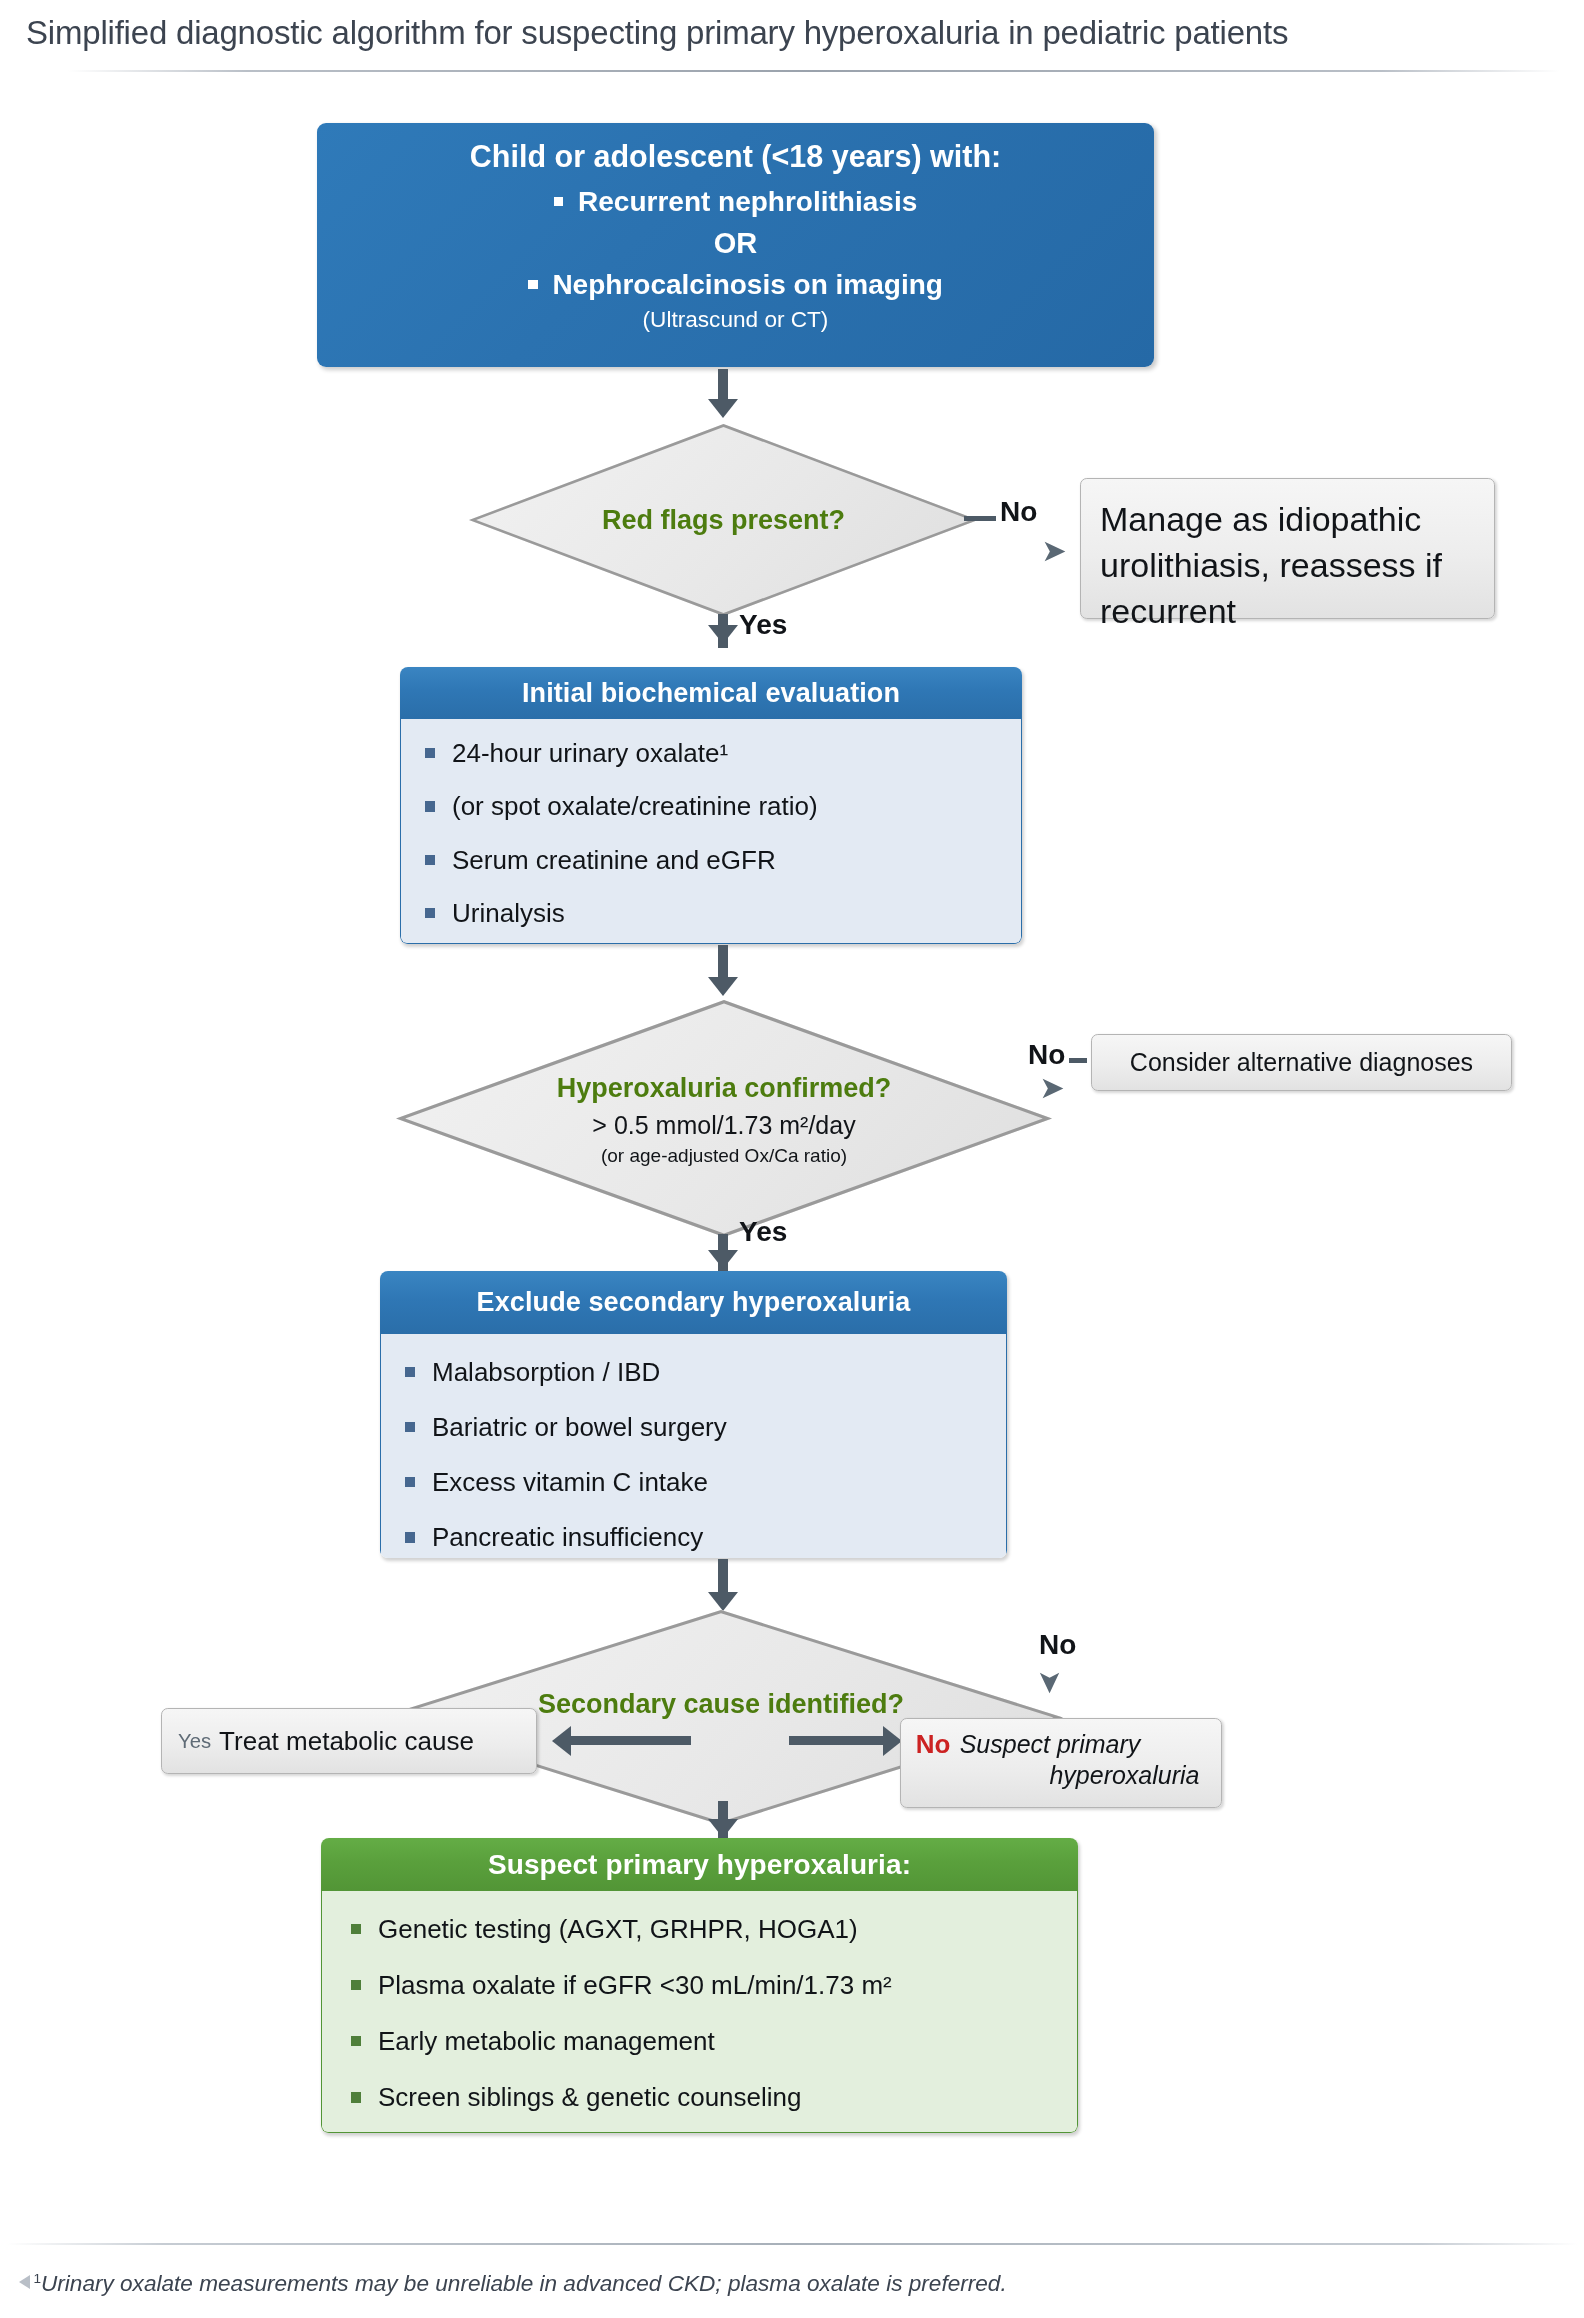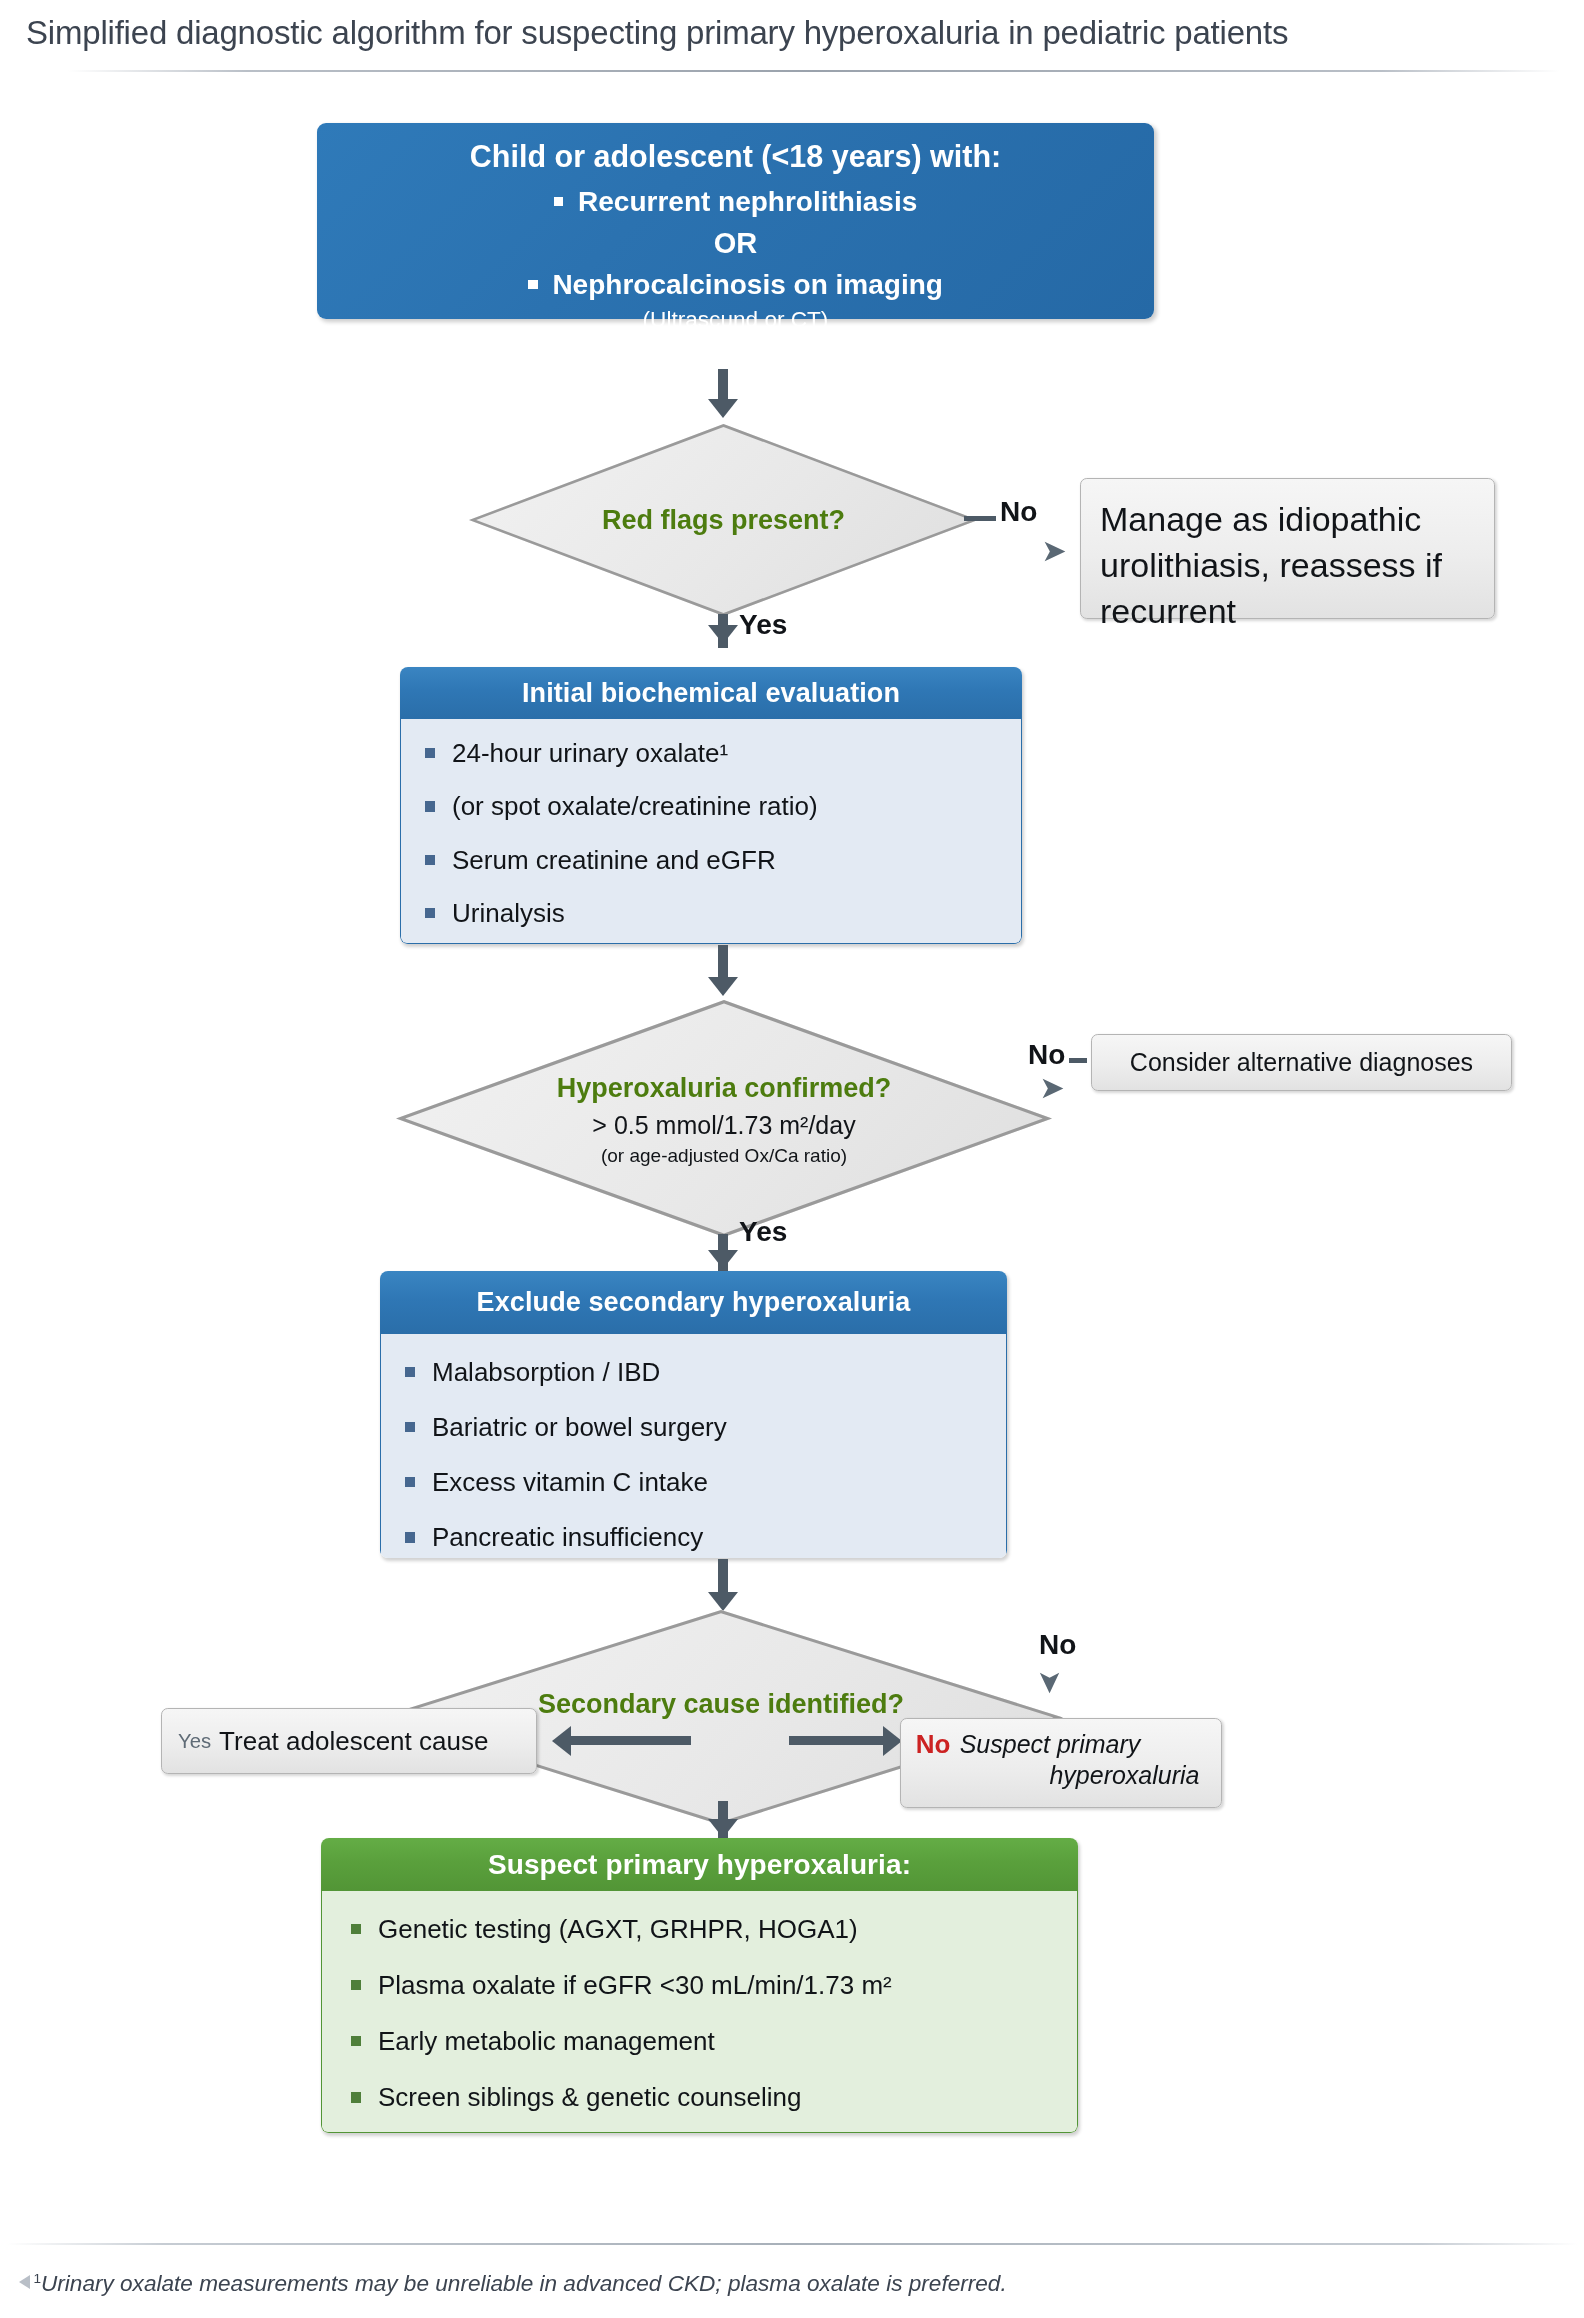--- a/index.html
+++ b/index.html
@@ -218,21 +218,21 @@
   #footnote .sup { font-size: 13.6px; vertical-align: super; position: relative; top: -8px; font-style: normal; }
 </style>
 </head>
 <body>
 
 <div id="title-bar">
   <div id="page-title">Simplified diagnostic algorithm for suspecting primary hyperoxaluria in pediatric patients</div>
   <div id="title-rule"></div>
 </div>
 
-<div id="top-block" class="node" style="left:317px; top:123px; width:837px; height:196px;">
+<div id="top-block" class="node" style="left:317px; top:123px; width:837px; height:244px;">
   <div class="tb-head" style="margin-top:16px; font-size:30.5px;">Child or adolescent (&lt;18 years) with:</div>
   <div class="tb-row" style="margin-top:12.4px; font-size:28px;">
     <span class="mk"></span>
     <span>Recurrent nephrolithiasis</span>
   </div>
   <div class="tb-or" style="margin-top:9px; font-size:29px;">OR</div>
   <div class="tb-row" style="margin-top:9px; font-size:28px;">
     <span class="mk"></span>
     <span>Nephrocalcinosis on imaging</span>
   </div>
@@ -351,21 +351,21 @@
 </div>
 
 <div class="edge-label" style="left:1039px; top:1629px; font-size:28px;">No</div>
 <div class="stub-arrow" style="left:1038px; top:1669px; transform:rotate(90deg);">➤</div>
 
 <div class="hline" style="left:571px; top:1736px; width:120px; height:9px;"></div>
 <div class="arrow-left" style="left:552px; top:1726px;"></div>
 
 <div class="graybox" style="left:161px; top:1708px; width:376px; height:66px; padding:0 16px;">
   <span style="font-size:20.3px; color:#5f6b76; margin-right:8px;">Yes</span>
-  <span style="font-size:26px;">Treat adolescent cause</span>
+  <span style="font-size:26px;">Treat metabolic cause</span>
 </div>
 
 <div class="hline" style="left:789px; top:1736px; width:103px; height:9px;"></div>
 <div class="arrow-right" style="left:883px; top:1726px;"></div>
 
 <div class="graybox" style="left:900px; top:1718px; width:322px; height:90px; padding:0 14.7px; display:block;">
   <div style="padding-top:10.2px;">
     <div style="white-space:nowrap;">
       <span style="font-size:26px; font-weight:bold; color:#cc2222;">No</span>
       <span style="font-size:25px; font-style:italic; margin-left:6.8px;">Suspect primary</span>

